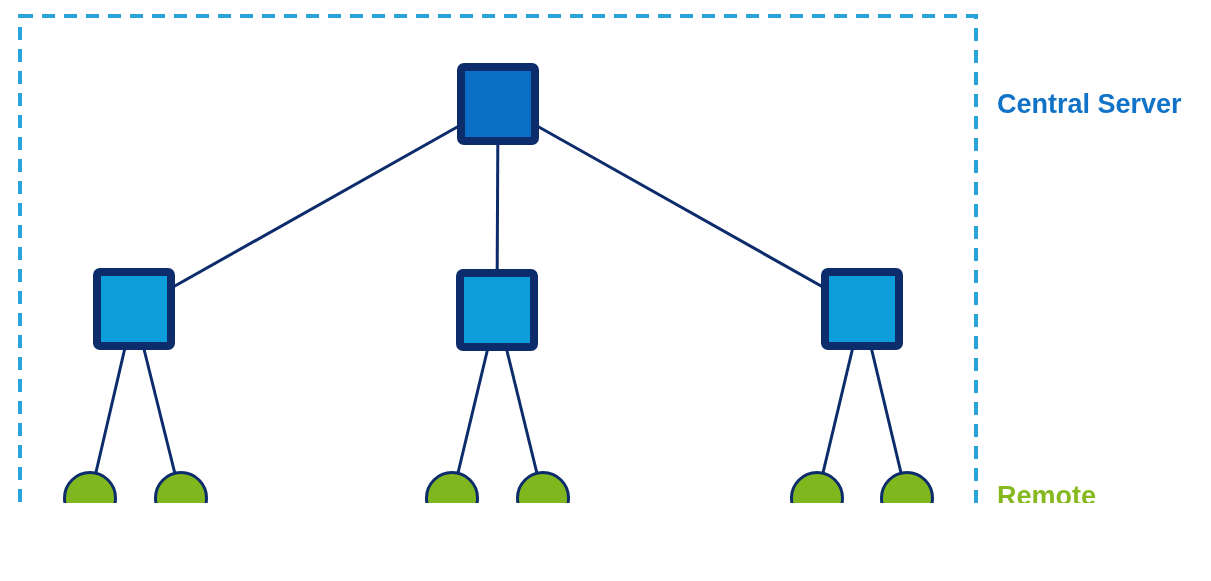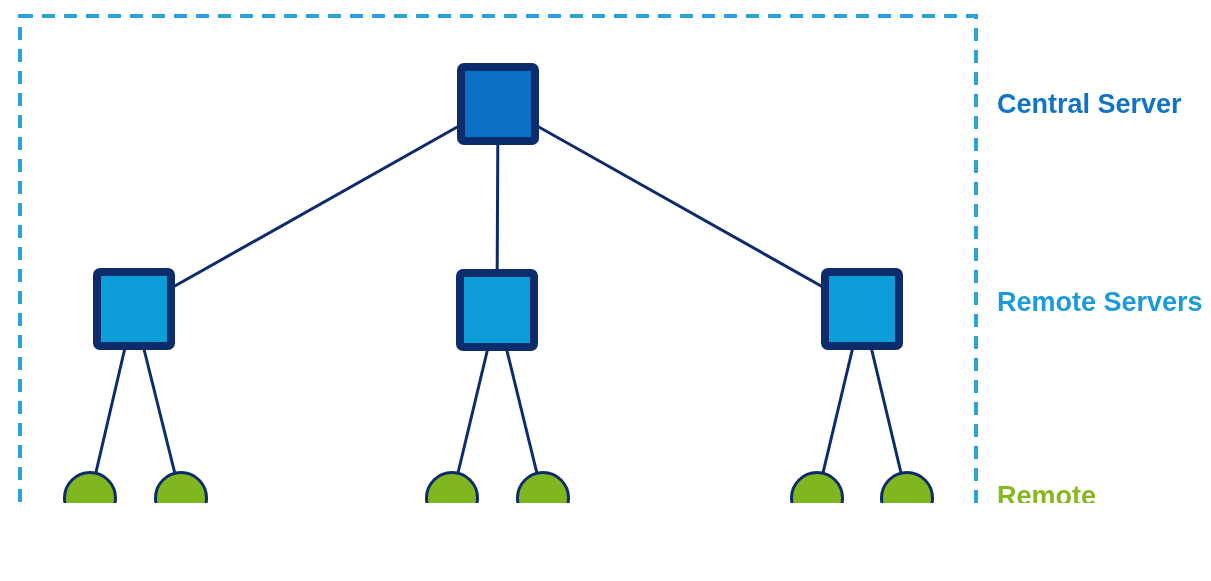--- a/index.html
+++ b/index.html
@@ -49,16 +49,15 @@
       <circle cx="90" cy="498" r="25.5" fill="#81b71e" stroke="#0d2c6b" stroke-width="3"></circle>
       <circle cx="181" cy="498" r="25.5" fill="#81b71e" stroke="#0d2c6b" stroke-width="3"></circle>
       <circle cx="452" cy="498" r="25.5" fill="#81b71e" stroke="#0d2c6b" stroke-width="3"></circle>
       <circle cx="543" cy="498" r="25.5" fill="#81b71e" stroke="#0d2c6b" stroke-width="3"></circle>
       <circle cx="817" cy="498" r="25.5" fill="#81b71e" stroke="#0d2c6b" stroke-width="3"></circle>
       <circle cx="907" cy="498" r="25.5" fill="#81b71e" stroke="#0d2c6b" stroke-width="3"></circle>
     </svg>
 
   <div class="diagram-label" style="left: 997px; top: 105px; color: rgb(17, 115, 200);">Central Server</div>
 
-  <div class="diagram-label" style="left: 997px; top: 303px; color: rgb(28, 155, 216);">Remote Servers</div>
 
   <div class="diagram-label" style="left: 997px; top: 497px; color: rgb(134, 184, 31);">Remote</div>
 </div>
 
 </body></html>

